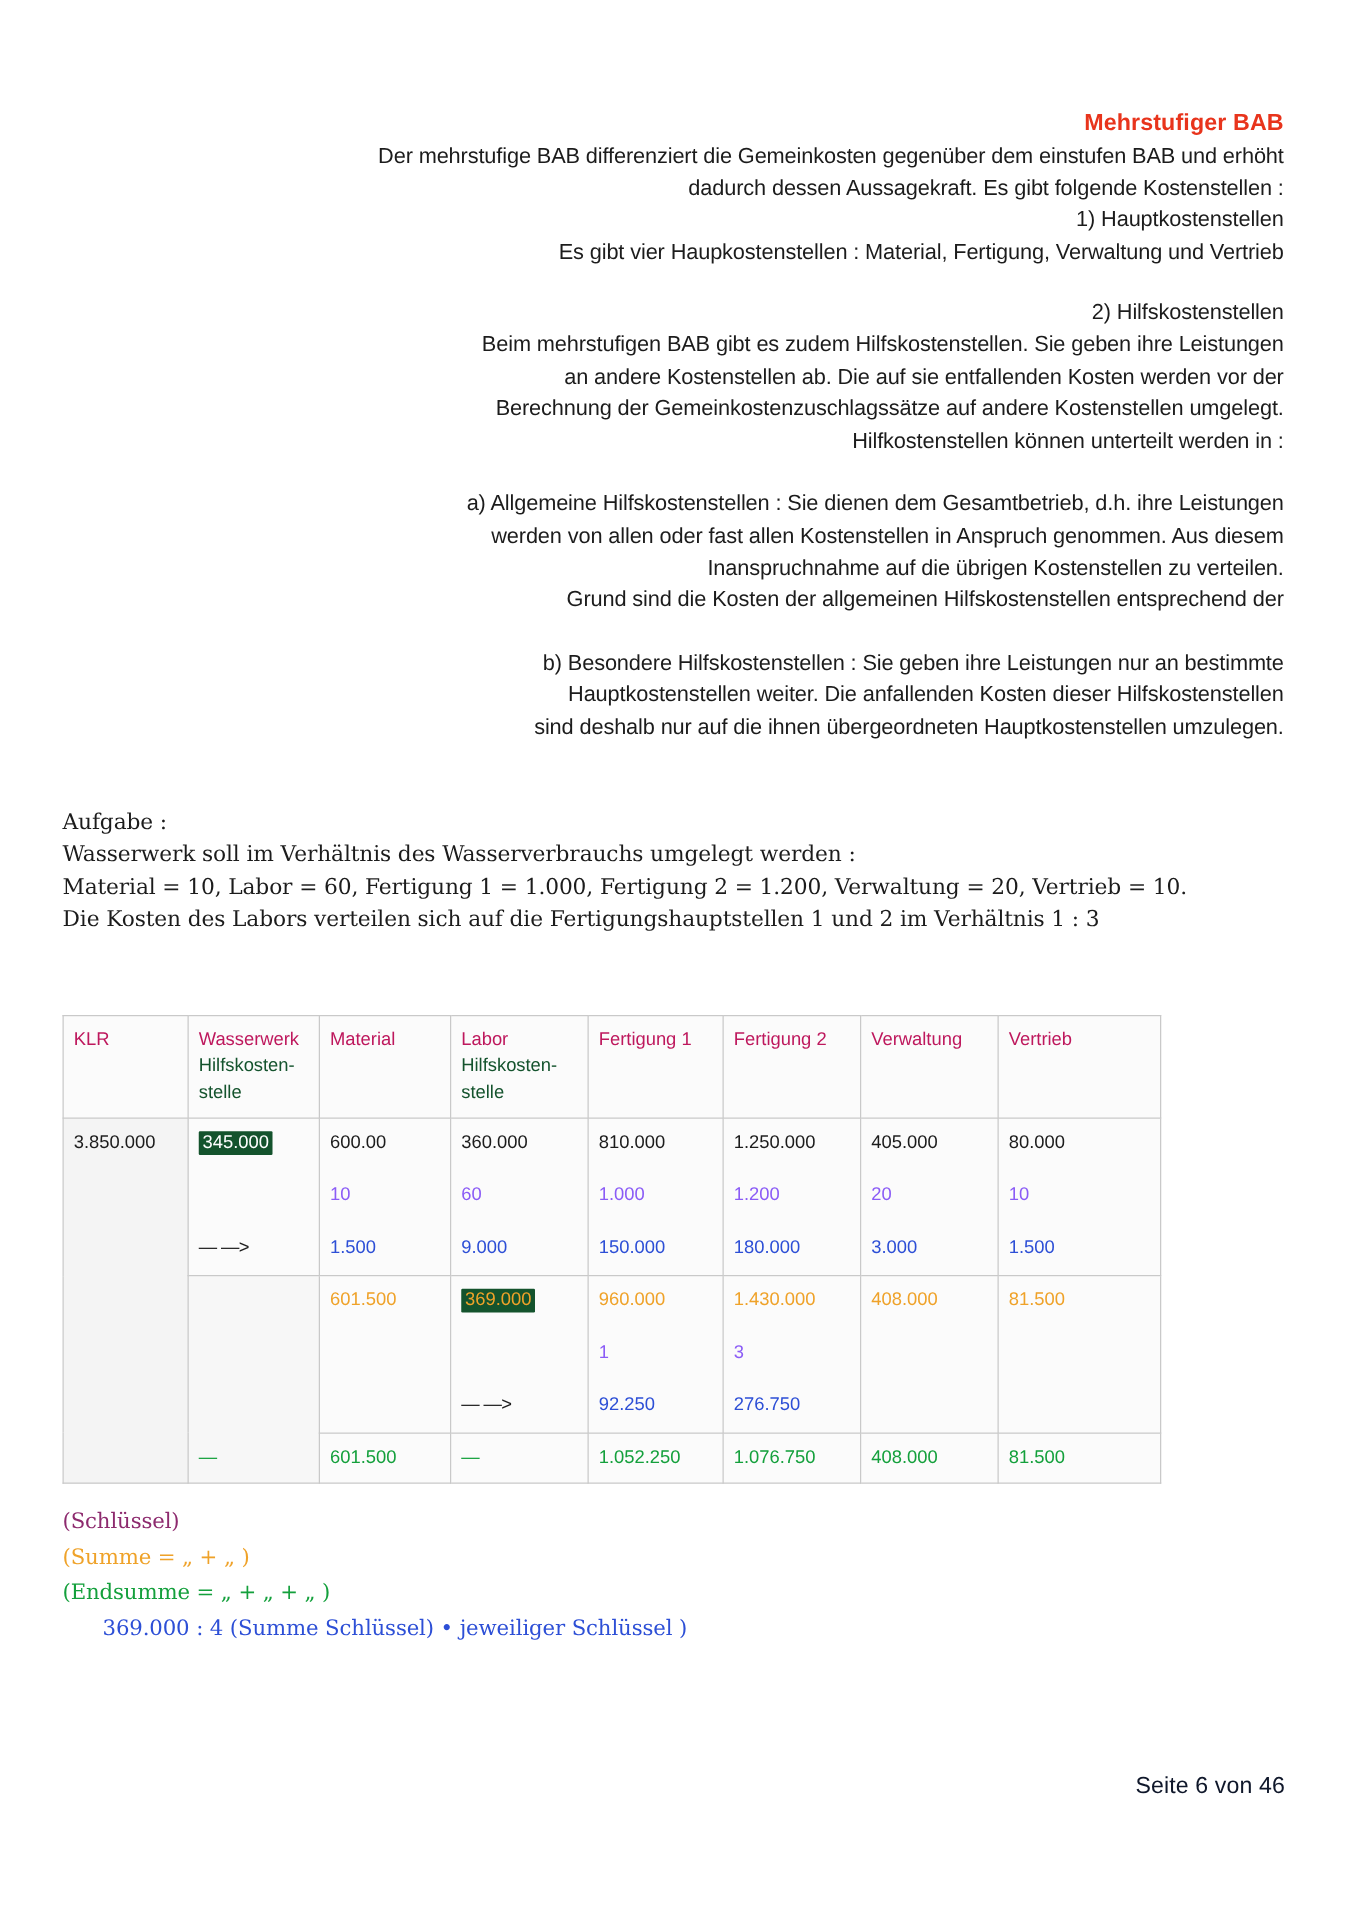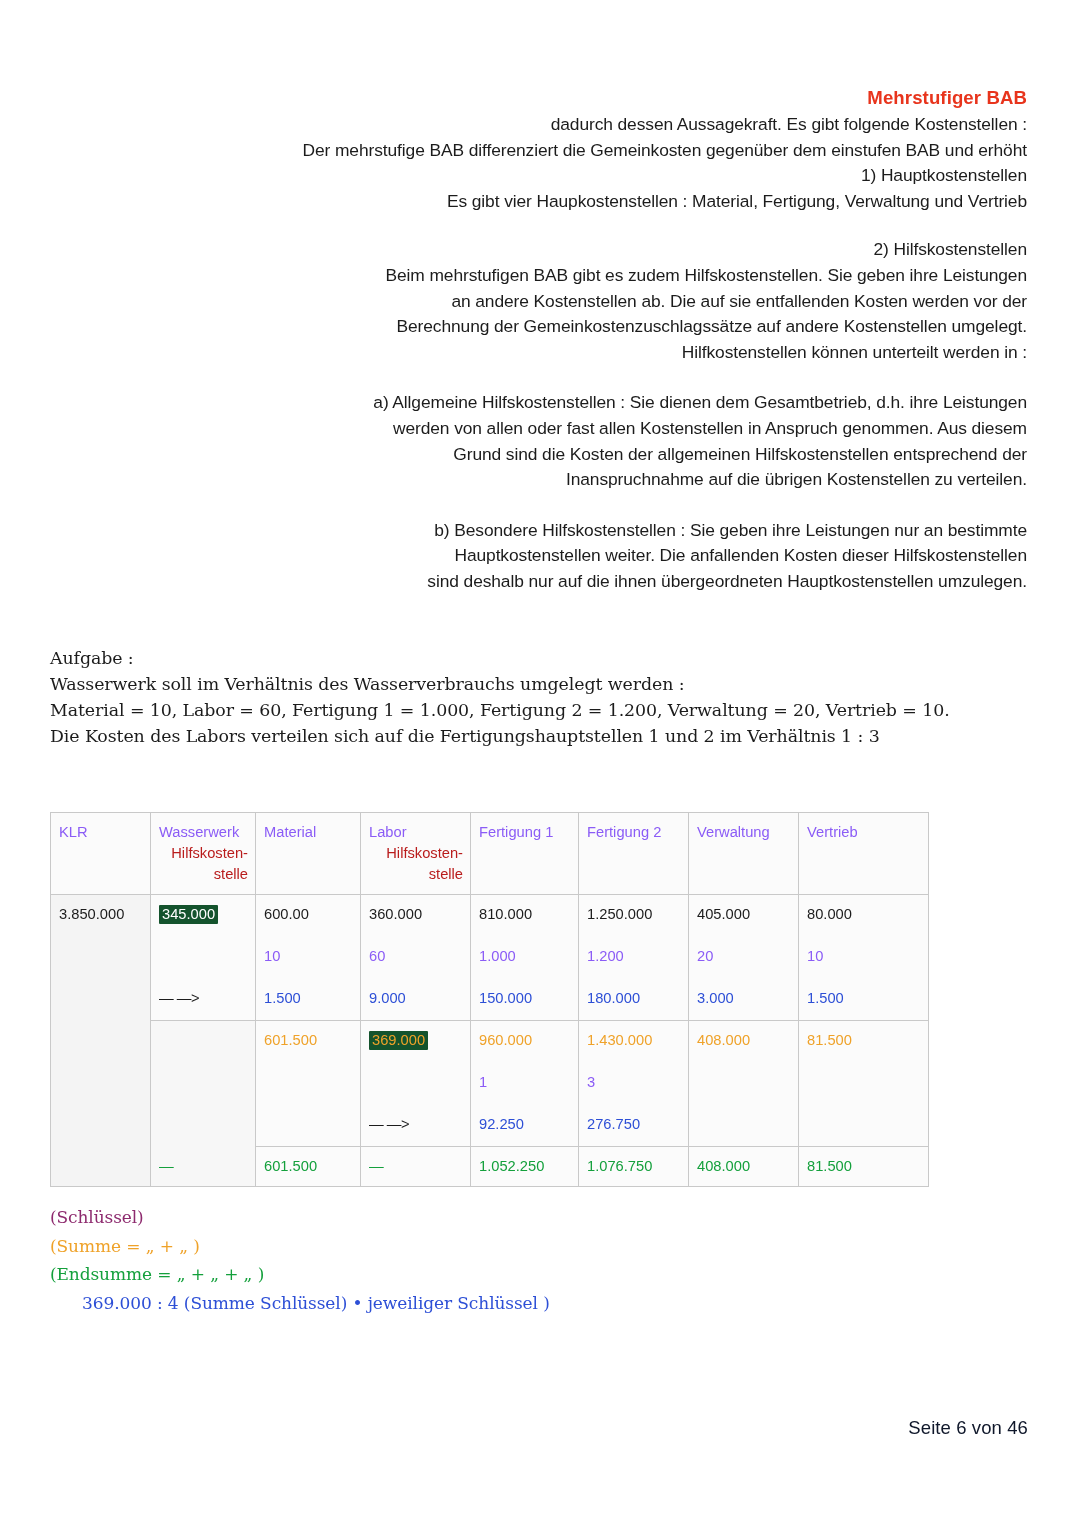--- a/index.html
+++ b/index.html
@@ -97,22 +97,22 @@
   col.c-klr   { width: 100px; }
   col.c-ww    { width: 105px; }
   col.c-mat   { width: 105px; }
   col.c-lab   { width: 110px; }
   col.c-f1    { width: 108px; }
   col.c-f2    { width: 110px; }
   col.c-verw  { width: 110px; }
   col.c-vert  { width: 130px; }
 
   thead td { background: #ffffff; padding-bottom: 11px; }
-  .hdr-main { color: #8b5cf6; display: block; }
-  .hdr-sub  { color: #b91c1c; display: block; text-align: right; }
+  .hdr-main { color: #be185d; display: block; }
+  .hdr-sub  { color: #14532d; display: block; }
 
   .row-base td { background: #f7f7f7; height: 126px; }
   .row-mid  td { background: #ffffff; height: 118px; }
   .row-end  td { background: #f7f7f7; height: 40px; padding-top: 7px; padding-bottom: 8px; }
 
   .klr-cell { background: #f4f4f4 !important; }
 
   .v-black  { color: #1c1c1c; }
   .v-purple { color: #8b5cf6; }
   .v-blue   { color: #2d4fd6; }
@@ -164,39 +164,39 @@
     letter-spacing: 0.1px;
   }
 </style>
 </head>
 <body>
 
 <div class="page">
 
   <div class="prose">
     <div class="heading">Mehrstufiger BAB</div>
+    <div class="p-line">Der mehrstufige BAB differenziert die Gemeinkosten gegenüber dem einstufen BAB und erhöht</div>
     <div class="p-line">dadurch dessen Aussagekraft. Es gibt folgende Kostenstellen :</div>
-    <div class="p-line">Der mehrstufige BAB differenziert die Gemeinkosten gegenüber dem einstufen BAB und erhöht</div>
     <div class="p-line">1) Hauptkostenstellen</div>
     <div class="p-line indent-1">Es gibt vier Haupkostenstellen : Material, Fertigung, Verwaltung und Vertrieb</div>
 
     <div class="gap-sm"></div>
 
     <div class="p-line">2) Hilfskostenstellen</div>
     <div class="p-line indent-1">Beim mehrstufigen BAB gibt es zudem Hilfskostenstellen. Sie geben ihre Leistungen</div>
     <div class="p-line indent-1">an andere Kostenstellen ab. Die auf sie entfallenden Kosten werden vor der</div>
     <div class="p-line indent-1">Berechnung der Gemeinkostenzuschlagssätze auf andere Kostenstellen umgelegt.</div>
     <div class="p-line indent-1">Hilfkostenstellen können unterteilt werden in :</div>
 
     <div class="gap-md"></div>
 
     <div class="p-line indent-2-hang">a) Allgemeine Hilfskostenstellen : Sie dienen dem Gesamtbetrieb, d.h. ihre Leistungen</div>
     <div class="p-line indent-2-hang" style="text-indent:0">werden von allen oder fast allen Kostenstellen in Anspruch genommen. Aus diesem</div>
+    <div class="p-line indent-2-hang" style="text-indent:0">Inanspruchnahme auf die übrigen Kostenstellen zu verteilen.</div>
     <div class="p-line indent-2-hang" style="text-indent:0">Grund sind die Kosten der allgemeinen Hilfskostenstellen entsprechend der</div>
-    <div class="p-line indent-2-hang" style="text-indent:0">Inanspruchnahme auf die übrigen Kostenstellen zu verteilen.</div>
 
     <div class="gap-md"></div>
 
     <div class="p-line indent-2-hang">b) Besondere Hilfskostenstellen : Sie geben ihre Leistungen nur an bestimmte</div>
     <div class="p-line indent-2-hang" style="text-indent:0">Hauptkostenstellen weiter. Die anfallenden Kosten dieser Hilfskostenstellen</div>
     <div class="p-line indent-2-hang" style="text-indent:0">sind deshalb nur auf die ihnen übergeordneten Hauptkostenstellen umzulegen.</div>
   </div>
 
   <div class="task">
     <div class="p-line">Aufgabe :</div>

